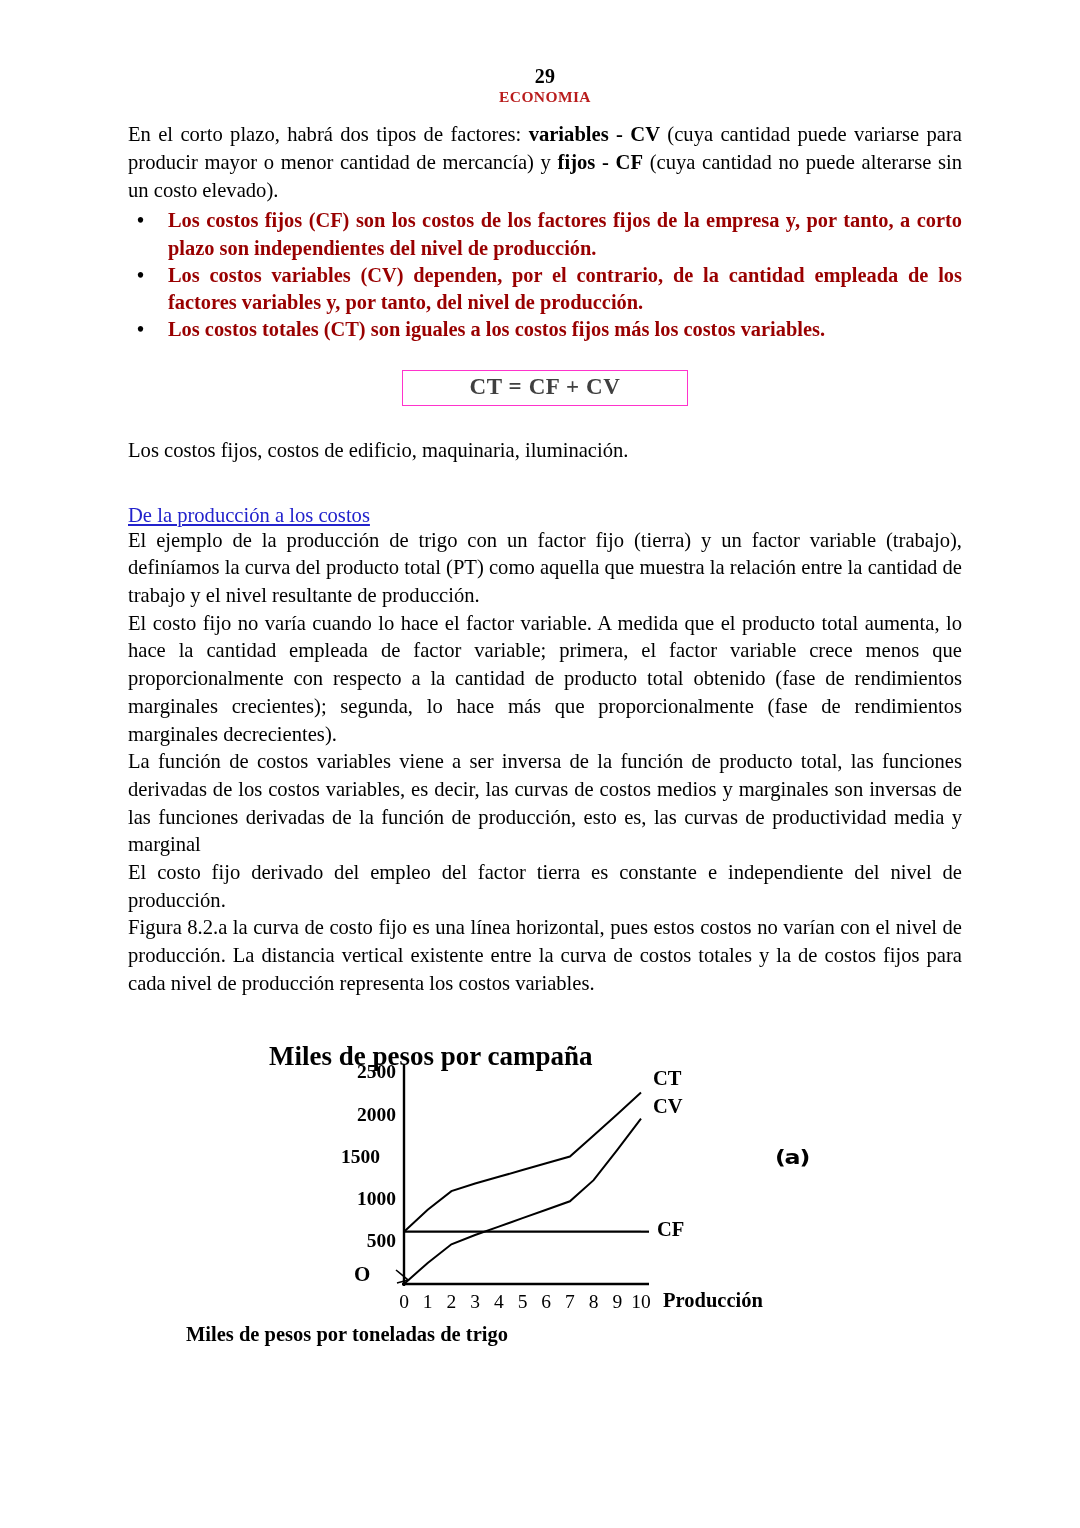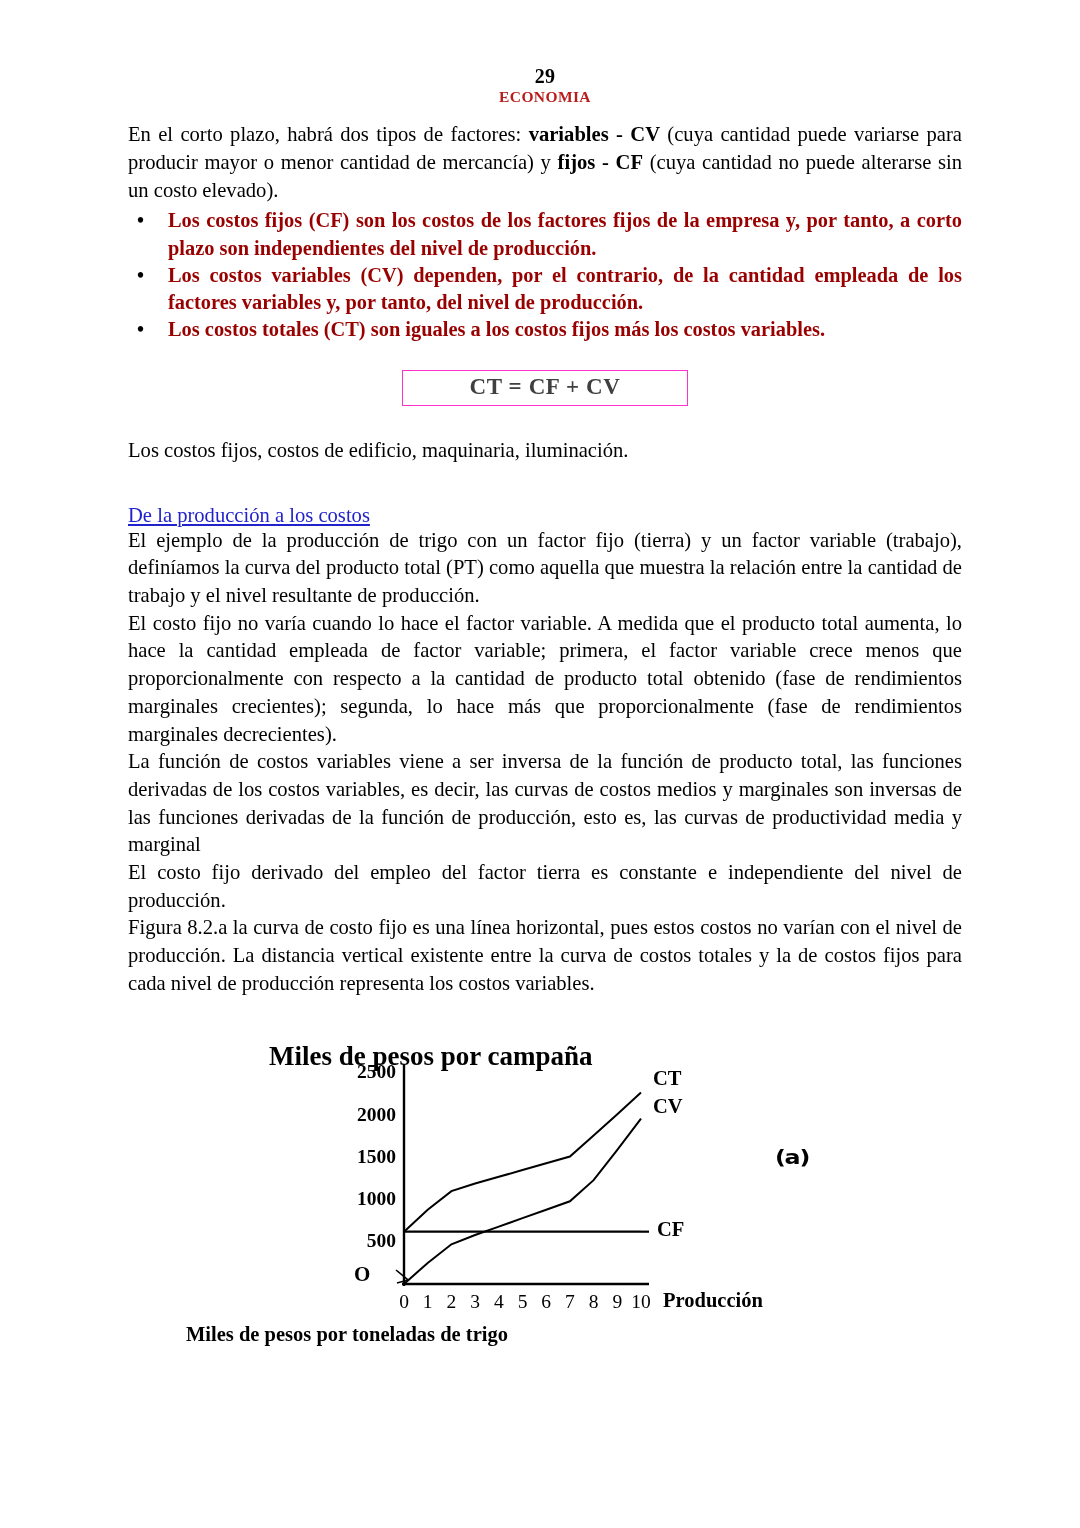--- a/index.html
+++ b/index.html
@@ -247,21 +247,21 @@
           <polyline points="404,196.672 427.7,174.728 451.4,156.16 475.1,148.56400000000002 498.8,141.812 522.5,135.06 546.2,128.308 569.9,121.556 593.6,100.45600000000002 617.3,79.356 641,57.412000000000006" fill="none" stroke="#000" stroke-width="2.0"></polyline>
           <polyline points="404,249 427.7,227.9 451.4,209.332 475.1,200.048 498.8,191.608 522.5,183.168 546.2,174.728 569.9,166.288 593.6,145.188 617.3,114.804 641,83.576" fill="none" stroke="#000" stroke-width="2.0"></polyline>
           <polyline points="404,196.672 427.7,196.672 451.4,196.672 475.1,196.672 498.8,196.672 522.5,196.672 546.2,196.672 569.9,196.672 593.6,196.672 617.3,196.672 641,196.672" fill="none" stroke="#000" stroke-width="2.2"></polyline>
           <line x1="641" y1="196.672" x2="649" y2="196.672" stroke="#000" stroke-width="2.2"></line>
         </g>
     </svg>
 
     <div id="ytick-layer">
         <div class="ytick" style="left: 332px; top: 26px;">2500</div>
         <div class="ytick" style="left: 332px; top: 68.2px;">2000</div>
-        <div class="ytick" style="left: 332px; top: 110.4px; text-align: right;">1500</div>
+        <div class="ytick" style="left: 316px; top: 110.4px; text-align: right;">1500</div>
         <div class="ytick" style="left: 332px; top: 152.6px;">1000</div>
         <div class="ytick" style="left: 332px; top: 194.8px;">500</div>
       </div>
     <div class="origin-mark" style="left: 354px; top: 227px;">O</div>
     <div id="xtick-layer">
         <div class="xtick" style="left: 391px; top: 256px;">0</div>
         <div class="xtick" style="left: 414.7px; top: 256px;">1</div>
         <div class="xtick" style="left: 438.4px; top: 256px;">2</div>
         <div class="xtick" style="left: 462.1px; top: 256px;">3</div>
         <div class="xtick" style="left: 485.8px; top: 256px;">4</div>

